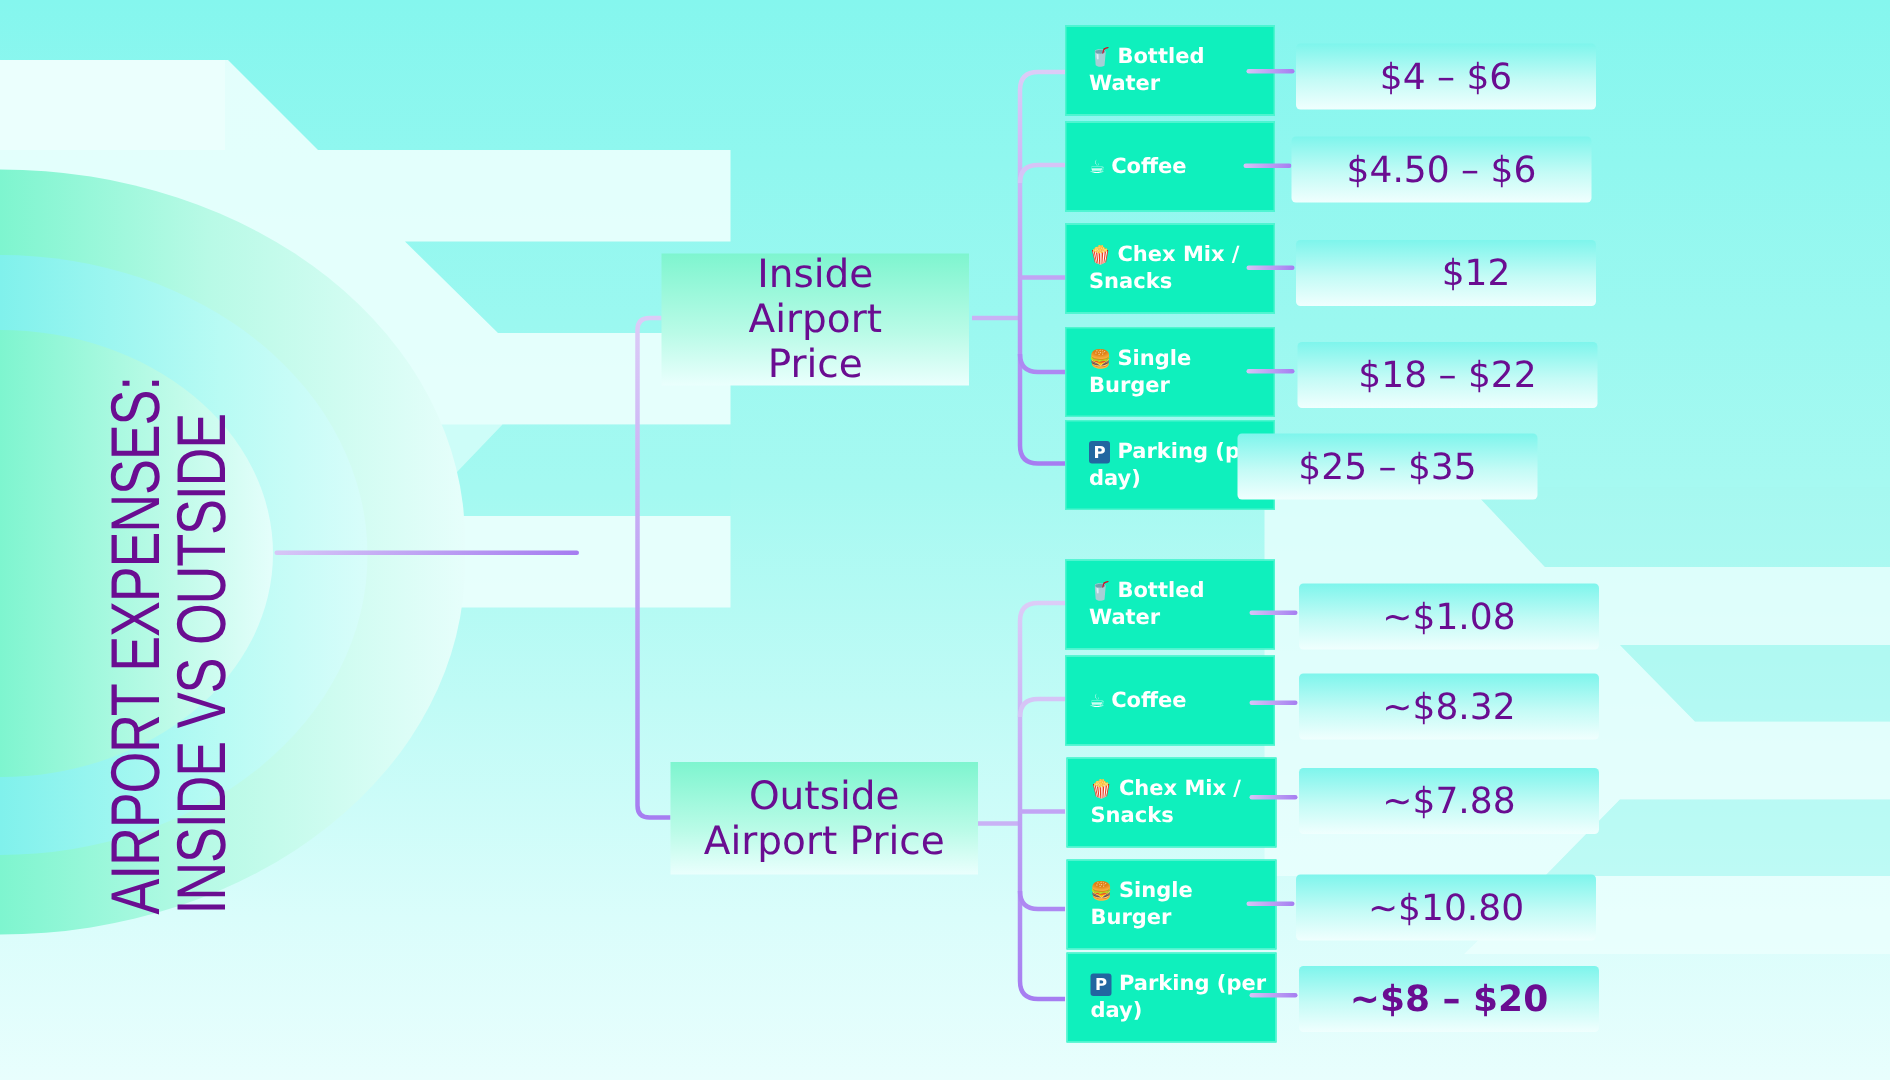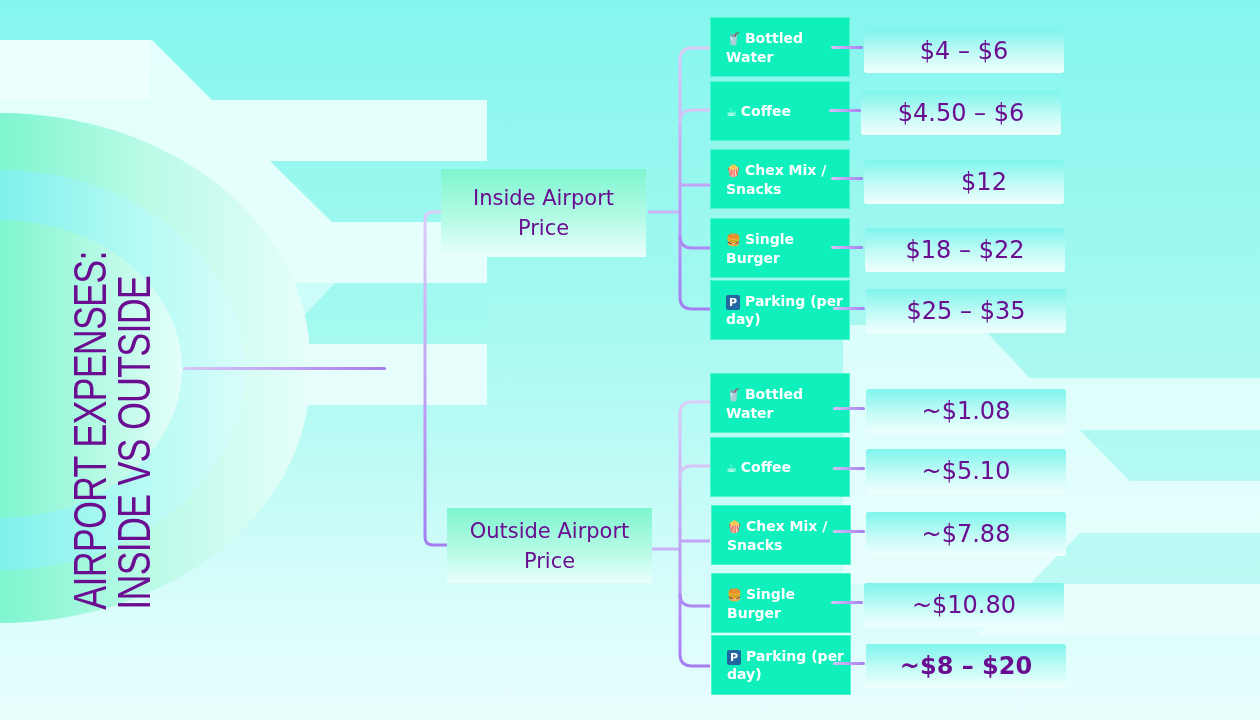--- a/index.html
+++ b/index.html
@@ -35,21 +35,21 @@
   }
   .title-inner span { display: block; transform: scaleX(0.78); transform-origin: left center; }
 
   .root-line { position: absolute; left: 183px; top: 367px; width: 203px; height: 3px;
     background: linear-gradient(90deg, #d6c6f6, #a57cf0); border-radius: 2px; }
 
   .cat {
     position: absolute; width: 205px; height: 88px;
     background: linear-gradient(180deg, #7ef5cf 0%, #b9fbe7 60%, #eafffd 100%);
     display: flex; align-items: center; justify-content: center; text-align: center;
-    color: #6a0d91; font-size: 21px; line-height: 30px;
+    color: #6a0d91; font-size: 26px; line-height: 30px;
   }
   .item {
     position: absolute; width: 140px; height: 60px;
     background: #0ff0bd;
     border: 1px solid #4ef5cf;
     color: #ffffff; font-weight: bold; font-size: 14px; line-height: 18px;
     display: flex; align-items: center; padding-left: 15px;
   }
   .item .ico { font-weight: normal; margin-right: 4px; font-size: 12px; }
   .item .pico { display: inline-block; width: 14px; height: 15px; background: #2266a0; color: #fff; font-size: 11px; line-height: 15px; text-align: center; border-radius: 2px; margin-right: 5px; font-weight: bold; }
@@ -166,29 +166,29 @@
   </div>
 <div class="price" style="left:861px;top:91px;">
     <span>$4.50 – $6</span>
   </div>
 <div class="price" style="left:864px;top:160px;padding-left:40px;">
     <span>$12</span>
   </div>
 <div class="price" style="left:865px;top:228px;">
     <span>$18 – $22</span>
   </div>
-<div class="price" style="left:866px;top:289px;">
+<div class="price" style="left:825px;top:289px;">
     <span>$25 – $35</span>
   </div>
 
 <div class="price" style="left:866px;top:389px;">
     <span>~$1.08</span>
   </div>
 <div class="price" style="left:866px;top:449px;">
-    <span>~$5.10</span>
+    <span>~$8.32</span>
   </div>
 <div class="price" style="left:866px;top:512px;">
     <span>~$7.88</span>
   </div>
 <div class="price" style="left:864px;top:583px;">
     <span>~$10.80</span>
   </div>
 <div class="price" style="left:866px;top:644px;font-weight:bold;">
     <span>~$8 – $20</span>
   </div>

